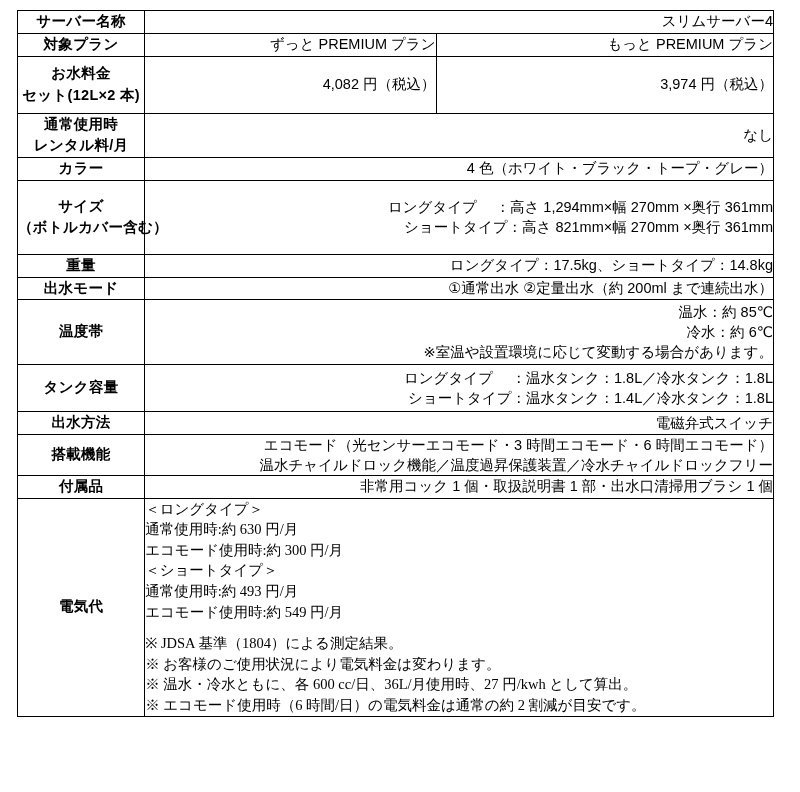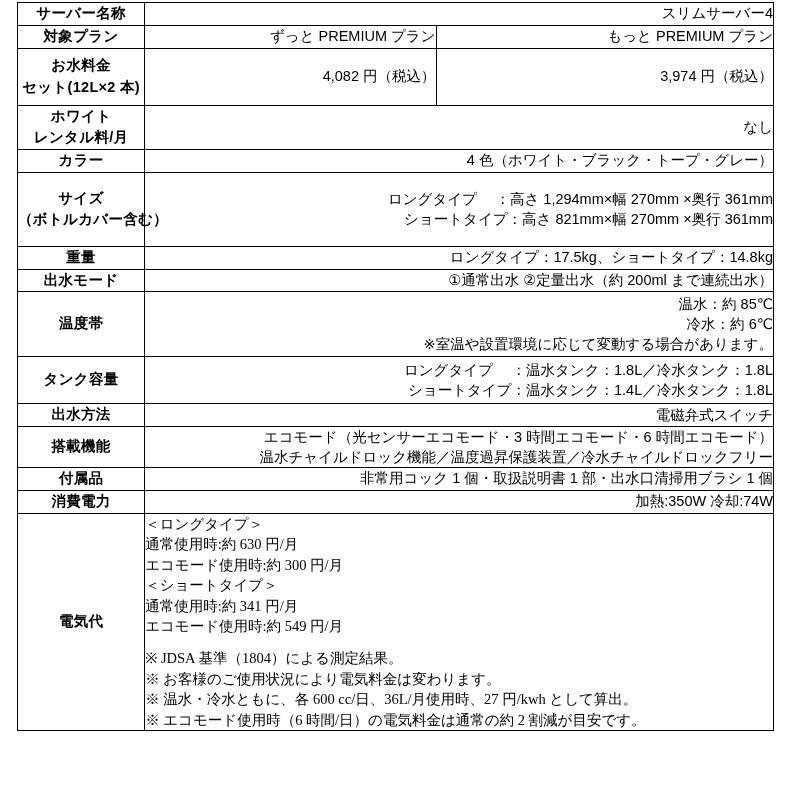--- a/index.html
+++ b/index.html
@@ -21,20 +21,21 @@
     top: 2px;
     width: 757px;
   }
 
   table.spec-table {
     width: 757px;
     border-collapse: collapse;
     table-layout: fixed;
     font-size: 14.5px;
     line-height: 1.32;
+    margin-top: 8px;
   }
 
   table.spec-table td {
     border: 1px solid #000000;
     padding: 0;
     vertical-align: middle;
   }
 
   
   td.label-cell {
@@ -130,21 +131,21 @@
         <td class="value-cell">
           <span class="val-line">4,082 円（税込）</span>
         </td>
         <td class="value-cell">
           <span class="val-line">3,974 円（税込）</span>
         </td>
       </tr>
 
       <tr style="height:43px">
         <td class="label-cell">
-          <span class="label-line">ホワイト</span>
+          <span class="label-line">通常使用時</span>
           <span class="label-line">レンタル料/月</span>
         </td>
         <td class="value-cell" colspan="2">
           <span class="val-line">なし</span>
         </td>
       </tr>
 
       <tr>
         <td class="label-cell">
           <span class="label-line">カラー</span>
@@ -225,39 +226,31 @@
 
       <tr>
         <td class="label-cell">
           <span class="label-line">付属品</span>
         </td>
         <td class="value-cell" colspan="2">
           <span class="val-line">非常用コック 1 個・取扱説明書 1 部・出水口清掃用ブラシ 1 個</span>
         </td>
       </tr>
 
-      <tr>
-        <td class="label-cell">
-          <span class="label-line">消費電力</span>
-        </td>
-        <td class="value-cell" colspan="2">
-          <span class="val-line">加熱:350W 冷却:74W</span>
-        </td>
-      </tr>
 
       <tr style="height:210px">
         <td class="label-cell elec-label">
           <span class="label-line">電気代</span>
         </td>
         <td class="elec-cell" colspan="2">
           <span class="val-line">＜ロングタイプ＞</span>
           <span class="val-line">通常使用時:約 630 円/月</span>
           <span class="val-line">エコモード使用時:約 300 円/月</span>
           <span class="val-line">＜ショートタイプ＞</span>
-          <span class="val-line">通常使用時:約 341 円/月</span>
+          <span class="val-line">通常使用時:約 493 円/月</span>
           <span class="val-line">エコモード使用時:約 549 円/月</span>
           <span class="spacer-line"></span>
           <span class="val-line">※ JDSA 基準（1804）による測定結果。</span>
           <span class="val-line">※ お客様のご使用状況により電気料金は変わります。</span>
           <span class="val-line">※ 温水・冷水ともに、各 600 cc/日、36L/月使用時、27 円/kwh として算出。</span>
           <span class="val-line">※ エコモード使用時（6 時間/日）の電気料金は通常の約 2 割減が目安です。</span>
         </td>
       </tr>
 
     </tbody>

